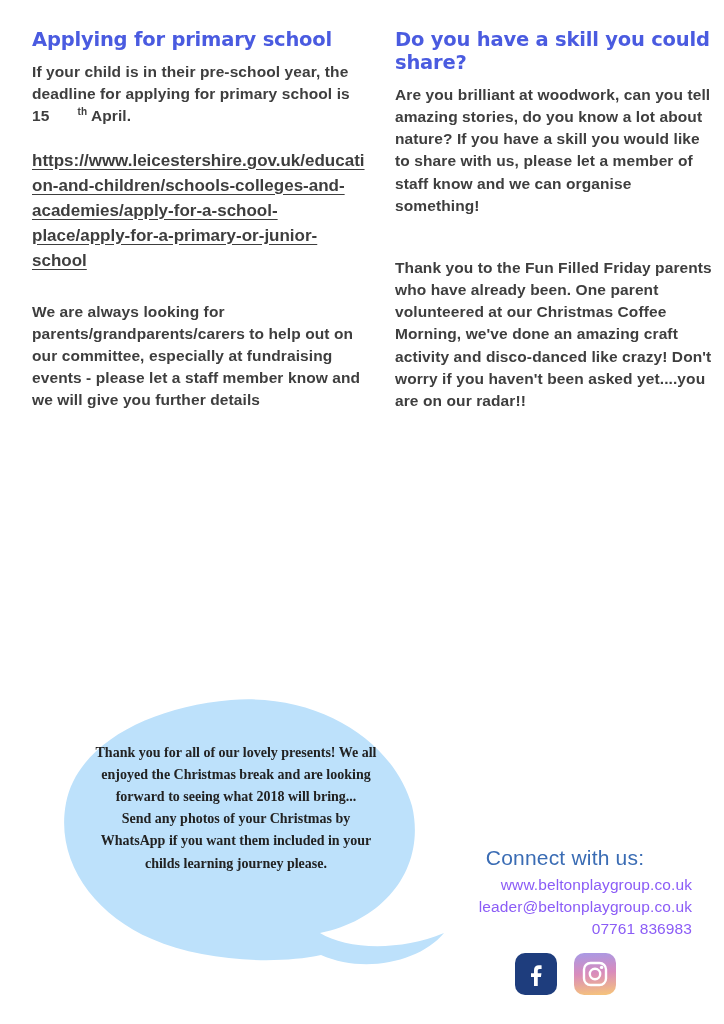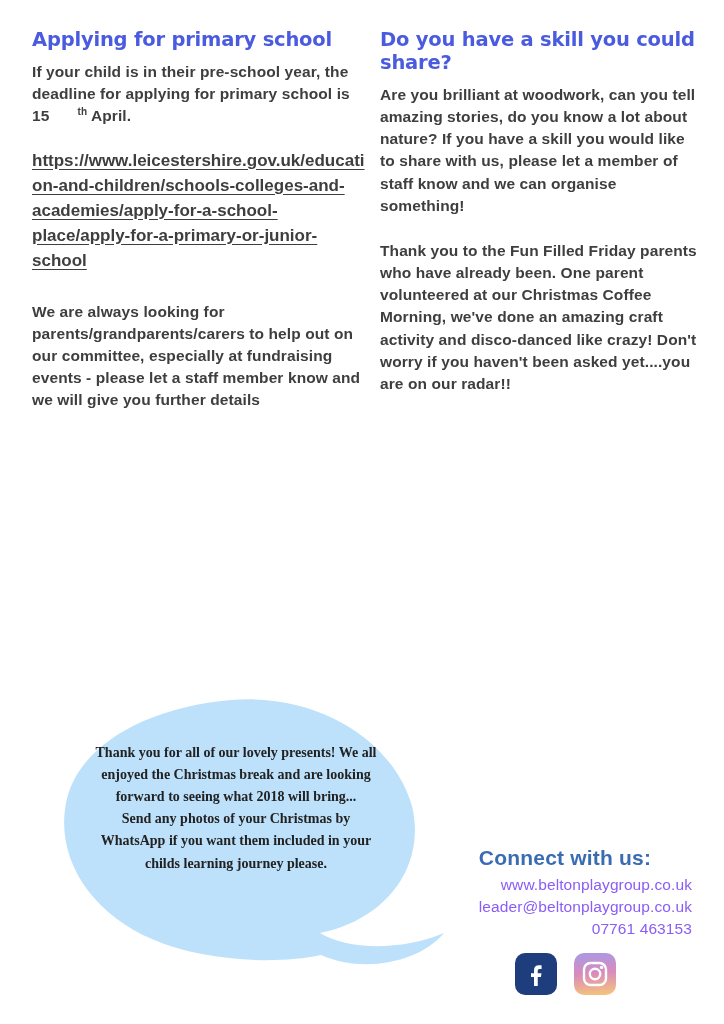--- a/index.html
+++ b/index.html
@@ -12,21 +12,21 @@
     overflow: hidden;
     font-family: "Liberation Sans", sans-serif;
   }
 
   
   .columns {
     position: absolute;
     left: 32px;
     top: 28px;
     display: flex;
-    gap: 18px;
+    gap: 33px;
   }
   .col-left  { width: 330px; }
   .col-right { width: 318px; }
 
   h2.section-title {
     font-family: "DejaVu Sans", sans-serif;
     font-size: 19.5px;
     font-weight: 800;
     letter-spacing: -0.2px;
     color: #4a5be0;
@@ -49,21 +49,21 @@
     font-size: 17px;
     font-weight: 700;
     line-height: 1.47;
     color: #3e3e3e;
     text-decoration: underline;
     text-underline-offset: 3px;
     white-space: pre-line;
     cursor: pointer;
   }
   .committee-block { margin-top: 27px; }
-  .para-gap { margin-top: 23px; }
+  .para-gap { margin-top: 40px; }
 
   
   .bubble-wrap {
     position: absolute;
     left: 26px;
     top: 688px;
     width: 424px;
     height: 292px;
   }
   .bubble-svg { position: absolute; inset: 0; }
@@ -84,21 +84,21 @@
   
   .connect {
     position: absolute;
     left: 438px;
     top: 846px;
     width: 254px;
     text-align: center;
   }
   .connect-title {
     font-size: 21px;
-    font-weight: 700;
+    font-weight: 400;
     color: #3a6cb4;
     letter-spacing: 0.2px;
     margin-bottom: 4px;
   }
   .connect-line {
     font-size: 15.5px;
     font-weight: 400;
     color: #8b5cf6;
     line-height: 1.42;
     letter-spacing: 0.1px;
@@ -173,21 +173,21 @@
 Send any photos of your Christmas by
 WhatsApp if you want them included in your
 childs learning journey please.</p>
     </div>
   </div>
 
   <div class="connect">
     <div class="connect-title">Connect with us:</div>
     <div class="connect-line">www.beltonplaygroup.co.uk</div>
     <div class="connect-line">leader@beltonplaygroup.co.uk</div>
-    <div class="connect-line">07761 463153</div>
+    <div class="connect-line">07761 836983</div>
 
     <div class="social-row">
       <div class="social-icon fb">
         <svg width="30" height="30" viewBox="0 0 24 24" aria-hidden="true">
           <path d="M13.4 21.5v-7.1h2.55l.42-3h-2.97V9.45c0-.87.3-1.52 1.55-1.52h1.52V5.2c-.3-.04-1.2-.12-2.25-.12-2.28 0-3.82 1.39-3.82 3.95v2.37H8v3h2.4v7.1z" fill="#ffffff"></path>
         </svg>
       </div>
       <div class="social-icon ig">
         <svg width="36" height="36" viewBox="0 0 36 36" aria-hidden="true">
           <rect x="7" y="7" width="22" height="22" rx="6.5" fill="none" stroke="#ffffff" stroke-width="2.4"></rect>

